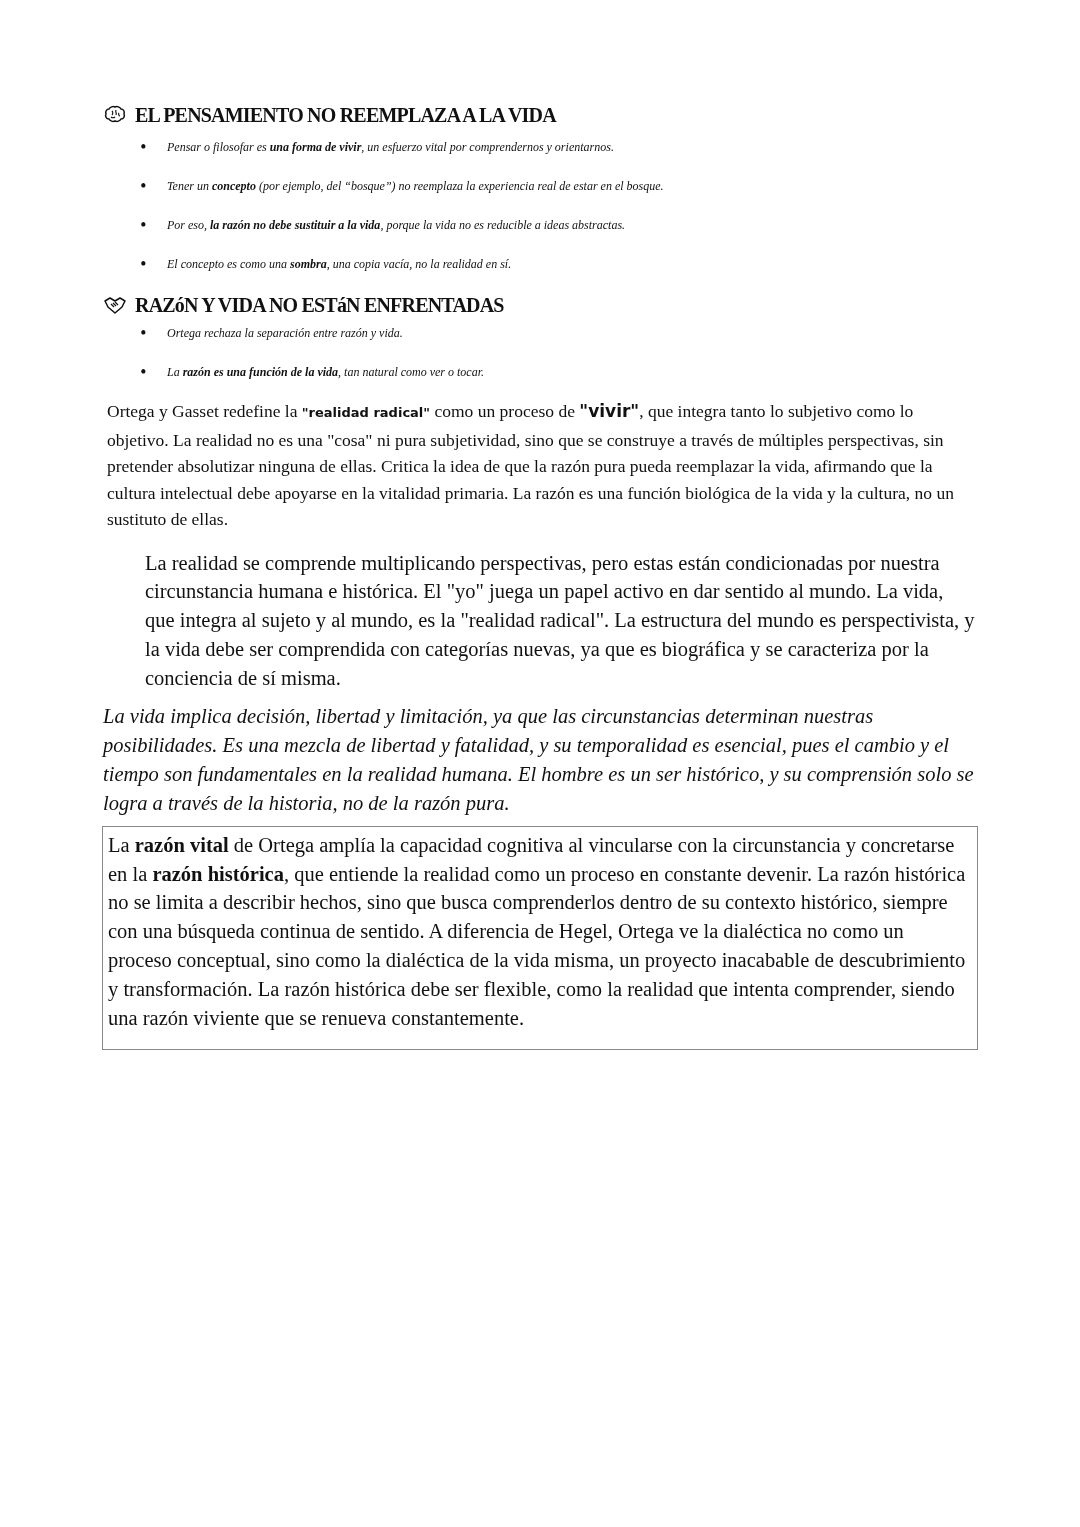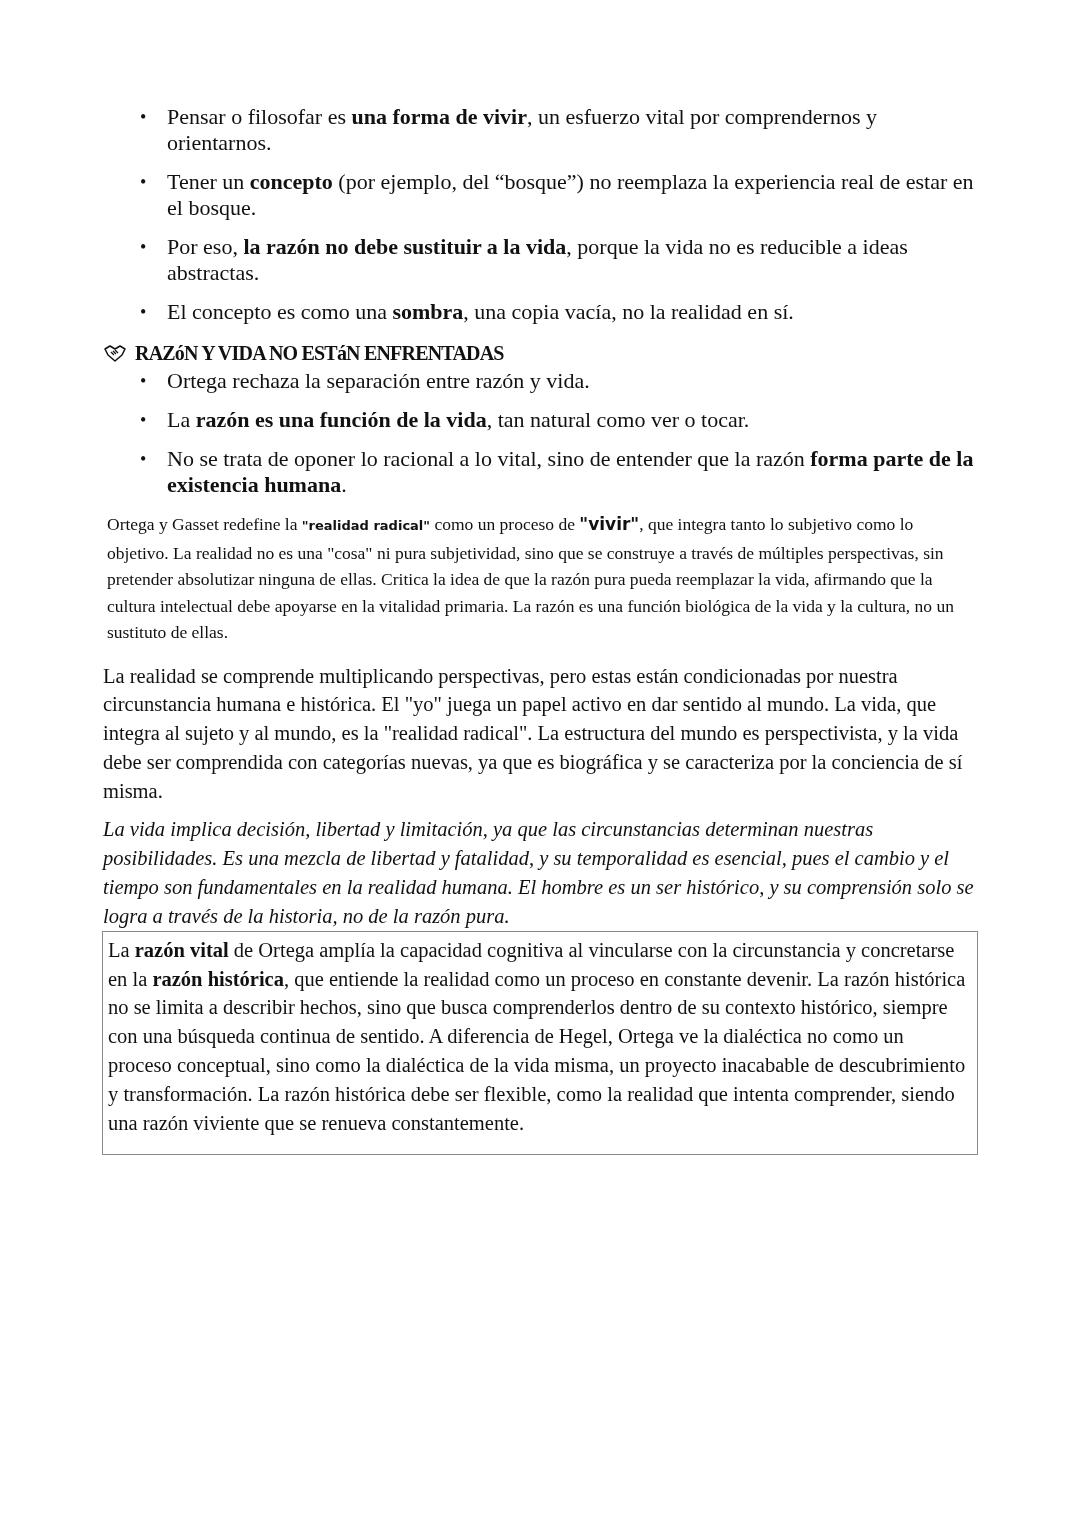--- a/index.html
+++ b/index.html
@@ -2,41 +2,50 @@
 <html><head>
   <meta charset="utf-8">
   <style>
     html, body { margin: 0; padding: 0; background: #ffffff; }
     body { width: 1080px; height: 1527px; position: relative; overflow: hidden; color: #111; }
     .page { position: absolute; left: 103px; top: 100px; width: 875px; font-family: "Liberation Serif", serif; }
     .heading { font-family: "Liberation Serif", serif; font-weight: bold; font-size: 20px; letter-spacing: -0.8px; margin: 0; display: flex; align-items: center; height: 30px; }
     .heading .icon { display: inline-block; width: 24px; height: 20px; margin-right: 8px; }
     .heading .icon svg { width: 24px; height: 20px; }
     ul.bullets { list-style: none; margin: 0; padding: 0; }
-    ul.bullets li { position: relative; padding-left: 64px; font-size: 22px; line-height: 26px; margin-bottom: 13px; }
+    ul.bullets li { position: relative; padding-left: 64px; font-size: 12px; line-height: 26px; margin-bottom: 13px; font-style: italic; }
     ul.bullets li::before { content: "•"; position: absolute; left: 37px; top: 0; font-size: 18px; }
     .sec1 { margin-top: 0; }
     .sec1 ul { margin-top: 4px; }
     .sec2 { margin-top: 4px; }
     .sec2 ul { margin-top: 0; }
     .p-small { font-size: 17.5px; line-height: 26.5px; margin: 4px; margin-top: 0; }
     .p-small .sans-bold { font-family: "DejaVu Sans", sans-serif; font-weight: bold; font-size: 13px; }
     .p-small .sans-bold-lg { font-family: "DejaVu Sans", sans-serif; font-weight: bold; font-size: 17px; }
     .p-large { font-size: 20.5px; line-height: 28.8px; margin: 0; }
-    .p-large.first { margin-top: 16px; }
+    .p-large.first { margin-top: 16px; margin-left: 42px; }
     .p-large.second { margin-top: 10px; font-style: italic; }
-    .boxed { margin-top: 0; margin-left: -1px; border: 1px solid #888; padding: 4px 5px 16px 5px; font-size: 20.5px; line-height: 28.9px; width: 864px; }
+    .boxed { margin-top: 8px; margin-left: -1px; border: 1px solid #888; padding: 4px 5px 16px 5px; font-size: 20.5px; line-height: 28.9px; width: 864px; }
     b { font-weight: bold; }
   </style>
 </head>
 <body>
 
 <div class="page">
 
   <div class="sec1">
+    <h2 class="heading">
+      <span class="icon">
+        <svg viewBox="0 0 24 20">
+            <path d="M6 4c1-2 4-3 6-2 2-1 5 0 6 2 2 0 4 2 3 5 1 2 0 5-3 5-1 2-4 3-6 2-2 1-5 0-6-2-3 0-4-3-3-5-1-3 1-5 3-5z" fill="none" stroke="#111" stroke-width="1.5"></path>
+            <path d="M9 6c1 1 1 3 0 4M13 5c-1 2 1 3 0 5M16 8c-1 1 0 3 1 3M8 12c1 1 3 1 4 0" fill="none" stroke="#111" stroke-width="1.2"></path>
+          </svg>
+      </span>
+      <span>EL PENSAMIENTO NO REEMPLAZA A LA VIDA</span>
+    </h2>
     <ul class="bullets">
       <li><span>Pensar o filosofar es </span><b>una forma de vivir</b><span>, un esfuerzo vital por comprendernos y orientarnos.</span></li>
       <li><span>Tener un </span><b>concepto</b><span> (por ejemplo, del “bosque”) no reemplaza la experiencia real de estar en el bosque.</span></li>
       <li><span>Por eso, </span><b>la razón no debe sustituir a la vida</b><span>, porque la vida no es reducible a ideas abstractas.</span></li>
       <li><span>El concepto es como una </span><b>sombra</b><span>, una copia vacía, no la realidad en sí.</span></li>
     </ul>
   </div>
 
   <div class="sec2">
     <h2 class="heading">
@@ -44,21 +53,20 @@
         <svg viewBox="0 0 24 20">
             <path d="M2 6l5-3 5 3 5-3 5 3-3 6-7 6-7-6z" fill="none" stroke="#111" stroke-width="1.5" stroke-linejoin="round"></path>
             <path d="M8 9l3 3M10 8l3 3M12 7l3 3" fill="none" stroke="#111" stroke-width="1.2"></path>
           </svg>
       </span>
       <span>RAZóN Y VIDA NO ESTáN ENFRENTADAS</span>
     </h2>
     <ul class="bullets">
       <li><span>Ortega rechaza la separación entre razón y vida.</span><b></b><span></span></li>
       <li><span>La </span><b>razón es una función de la vida</b><span>, tan natural como ver o tocar.</span></li>
-      <li><span>No se trata de oponer lo racional a lo vital, sino de entender que la razón </span><b>forma parte de la existencia humana</b><span>.</span></li>
     </ul>
   </div>
 
   <p class="p-small"><span>Ortega y Gasset redefine la </span><span class="sans-bold">"realidad radical"</span><span> como un proceso de </span><span class="sans-bold-lg">"vivir"</span><span>, que integra tanto lo subjetivo como lo objetivo. La realidad no es una "cosa" ni pura subjetividad, sino que se construye a través de múltiples perspectivas, sin pretender absolutizar ninguna de ellas. Critica la idea de que la razón pura pueda reemplazar la vida, afirmando que la cultura intelectual debe apoyarse en la vitalidad primaria. La razón es una función biológica de la vida y la cultura, no un sustituto de ellas.</span></p>
 
   <p class="p-large first">La realidad se comprende multiplicando perspectivas, pero estas están condicionadas por nuestra circunstancia humana e histórica. El "yo" juega un papel activo en dar sentido al mundo. La vida, que integra al sujeto y al mundo, es la "realidad radical". La estructura del mundo es perspectivista, y la vida debe ser comprendida con categorías nuevas, ya que es biográfica y se caracteriza por la conciencia de sí misma.</p>
 
   <p class="p-large second">La vida implica decisión, libertad y limitación, ya que las circunstancias determinan nuestras posibilidades. Es una mezcla de libertad y fatalidad, y su temporalidad es esencial, pues el cambio y el tiempo son fundamentales en la realidad humana. El hombre es un ser histórico, y su comprensión solo se logra a través de la historia, no de la razón pura.</p>
 
   <div class="boxed"><span>La </span><b>razón vital</b><span> de Ortega amplía la capacidad cognitiva al vincularse con la circunstancia y concretarse en la </span><b>razón histórica</b><span>, que entiende la realidad como un proceso en constante devenir. La razón histórica no se limita a describir hechos, sino que busca comprenderlos dentro de su contexto histórico, siempre con una búsqueda continua de sentido. A diferencia de Hegel, Ortega ve la dialéctica no como un proceso conceptual, sino como la dialéctica de la vida misma, un proyecto inacabable de descubrimiento y transformación. La razón histórica debe ser flexible, como la realidad que intenta comprender, siendo una razón viviente que se renueva constantemente.</span></div>

